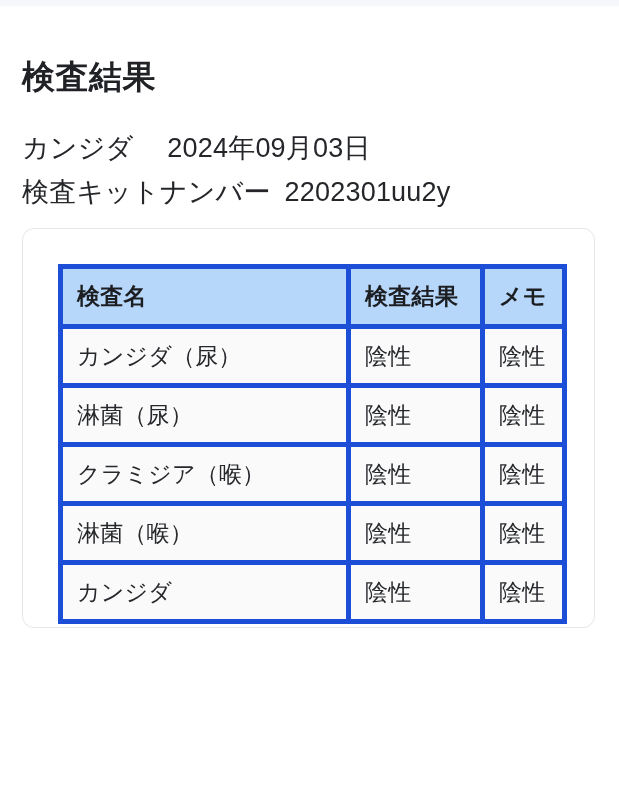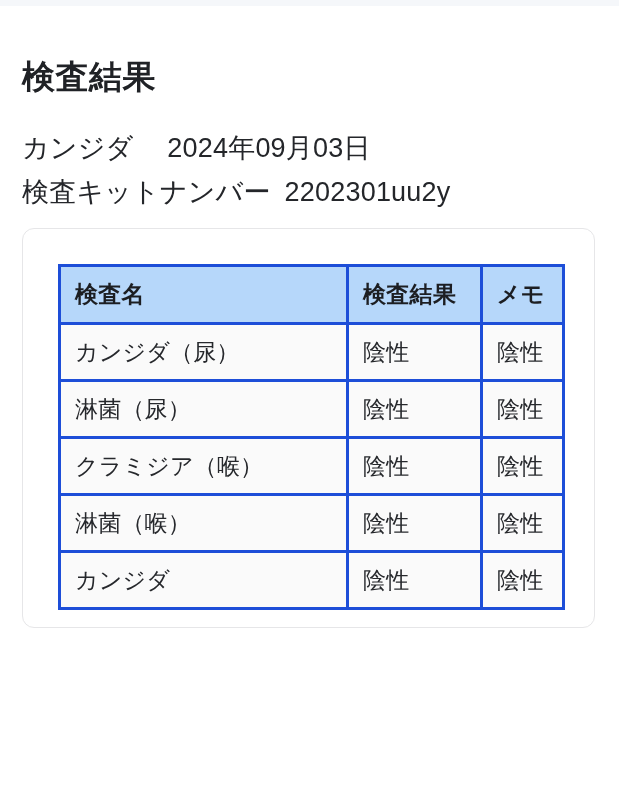--- a/index.html
+++ b/index.html
@@ -100,21 +100,21 @@
     border-collapse: collapse;
     width: 504px;
     table-layout: fixed;
   }
   table.result-table col.c-name   { width: 288px; }
   table.result-table col.c-result { width: 134px; }
   table.result-table col.c-memo   { width: 82px;  }
 
   table.result-table th,
   table.result-table td {
-    border: 3px solid #1d4ed8;
+    border: 5px solid #1d4ed8;
     padding: 0 0 0 14px;
     text-align: left;
     vertical-align: middle;
     white-space: nowrap;
     overflow: hidden;
   }
 
   table.result-table thead th {
     background: #b6d7fa;
     height: 55px;

